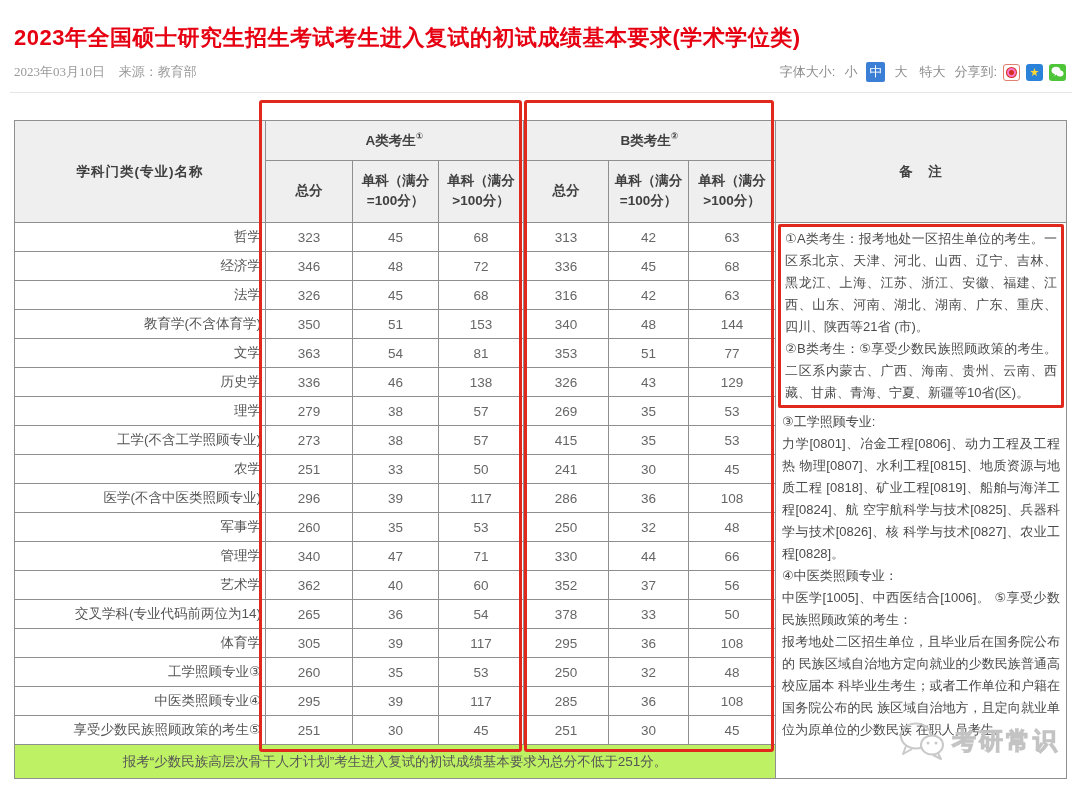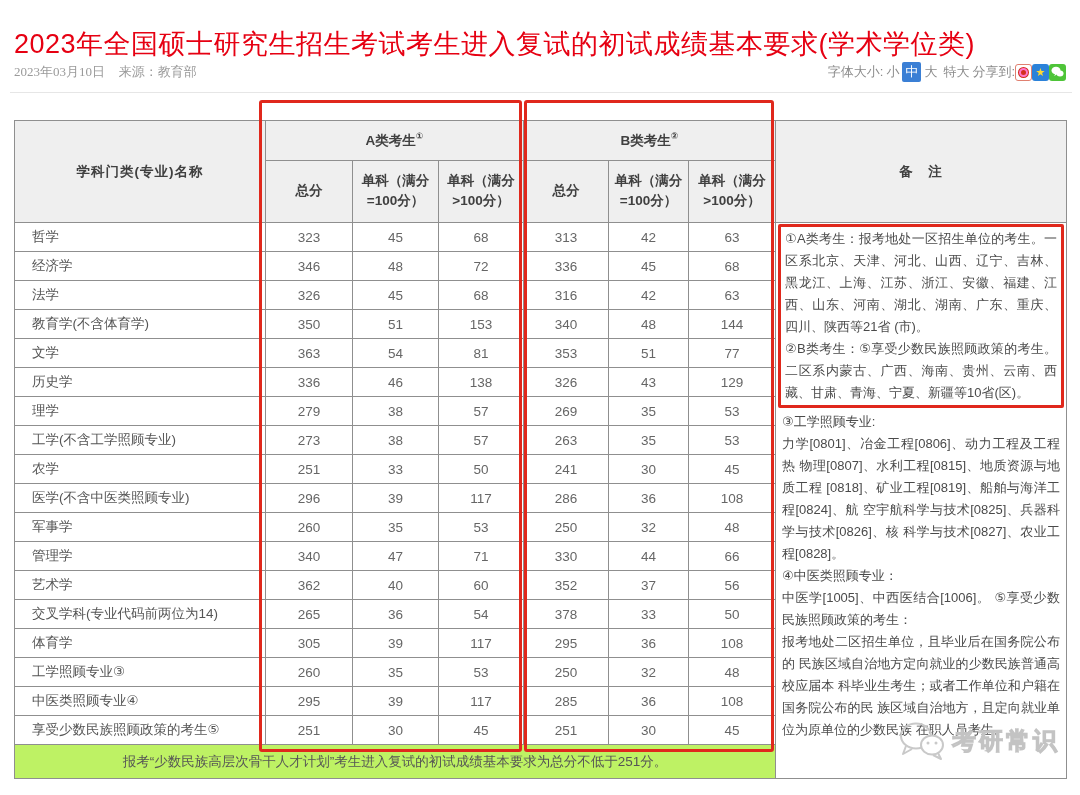--- a/index.html
+++ b/index.html
@@ -10,30 +10,30 @@
     --head-bg:#efefef;
   }
   *{box-sizing:border-box;}
   html,body{margin:0;padding:0;}
   body{
     width:1080px;height:795px;position:relative;overflow:hidden;
     background:#ffffff;font-family:"Liberation Sans","DejaVu Sans",sans-serif;
   }
   .page-title{
     position:absolute;left:14px;top:8px;width:1050px;
-    font-size:27px;font-weight:normal;color:var(--title-red);
+    font-size:22px;font-weight:bold;color:var(--title-red);
     letter-spacing:0.5px;white-space:nowrap;
   }
   .meta-row{
     position:absolute;left:14px;top:62px;width:1052px;
     display:flex;justify-content:space-between;align-items:center;
     font-size:13px;color:#9a9a9a;
   }
   .meta-left span{margin-right:10px;font-family:Liberation Serif, serif;}
-  .meta-right{display:flex;align-items:center;color:#8b8b8b;justify-content:flex-end;}
+  .meta-right{display:flex;align-items:center;gap:6px;color:#8b8b8b;justify-content:flex-end;}
   .fs-opt{cursor:pointer;padding:1px 3px;}
   .fs-opt.selected{background:var(--sel-blue);color:#fff;border-radius:2px;}
   .share-label{}
   .share-icon{width:17px;height:17px;display:inline-flex;align-items:center;justify-content:center;
     border-radius:3px;font-size:11px;line-height:1;cursor:pointer;}
   .icon-weibo{background:#fff;border:1px solid #e08070;color:#d22;}
   .icon-weibo .eye{width:9px;height:9px;border-radius:50%;background:#d32f1e;border:2px solid #f7c;box-shadow:0 0 0 1px #d32f1e;}
   .icon-qzone{background:#2b82d9;color:#ffd833;}
   .icon-wechat{background:#4ec438;color:#fff;}
   .divider{position:absolute;left:10px;top:92px;width:1062px;height:0;border-top:1px solid #e6e6e6;}
@@ -44,21 +44,21 @@
   }
   .score-table th,.score-table td{border:1px solid var(--border);}
   .score-table thead th{
     background:var(--head-bg);font-size:13.5px;font-weight:bold;color:#404040;
     text-align:center;padding:10px 4px;
   }
   th.gh{height:30px;}
   th.sub-h{height:52px;line-height:1.55;padding:2px 8px;}
   th.name-h,th.remark-h{letter-spacing:1px;}
   sup.grp-sup{font-size:9px;}
-  td.name-cell{height:29px;font-size:13.5px;color:#555;text-align:left;padding:0 4px 0 17px;background:#fff;}
+  td.name-cell{height:29px;font-size:13.5px;color:#555;text-align:right;padding:0 4px 0 17px;background:#fff;}
   td.num-cell{height:29px;font-size:13.5px;color:#666;text-align:center;background:#fff;}
   td.remark-cell{
     vertical-align:top;background:#fff;position:relative;
     padding:0 6px 4px 6px;font-size:13px;color:#4a4a4a;line-height:22px;
   }
   .remark-p{margin:0;text-align:justify;}
   .remark-highlight{
     border:3px solid var(--hl-red);border-radius:2px;
     margin:1px -4px 3px -4px;padding:1px 4px;
   }
@@ -225,21 +225,21 @@
         <td class="num-cell">57</td>
         <td class="num-cell">269</td>
         <td class="num-cell">35</td>
         <td class="num-cell">53</td>
       </tr>
       <tr>
         <td class="name-cell">工学(不含工学照顾专业)</td>
         <td class="num-cell">273</td>
         <td class="num-cell">38</td>
         <td class="num-cell">57</td>
-        <td class="num-cell">263</td>
+        <td class="num-cell">415</td>
         <td class="num-cell">35</td>
         <td class="num-cell">53</td>
       </tr>
       <tr>
         <td class="name-cell">农学</td>
         <td class="num-cell">251</td>
         <td class="num-cell">33</td>
         <td class="num-cell">50</td>
         <td class="num-cell">241</td>
         <td class="num-cell">30</td>

